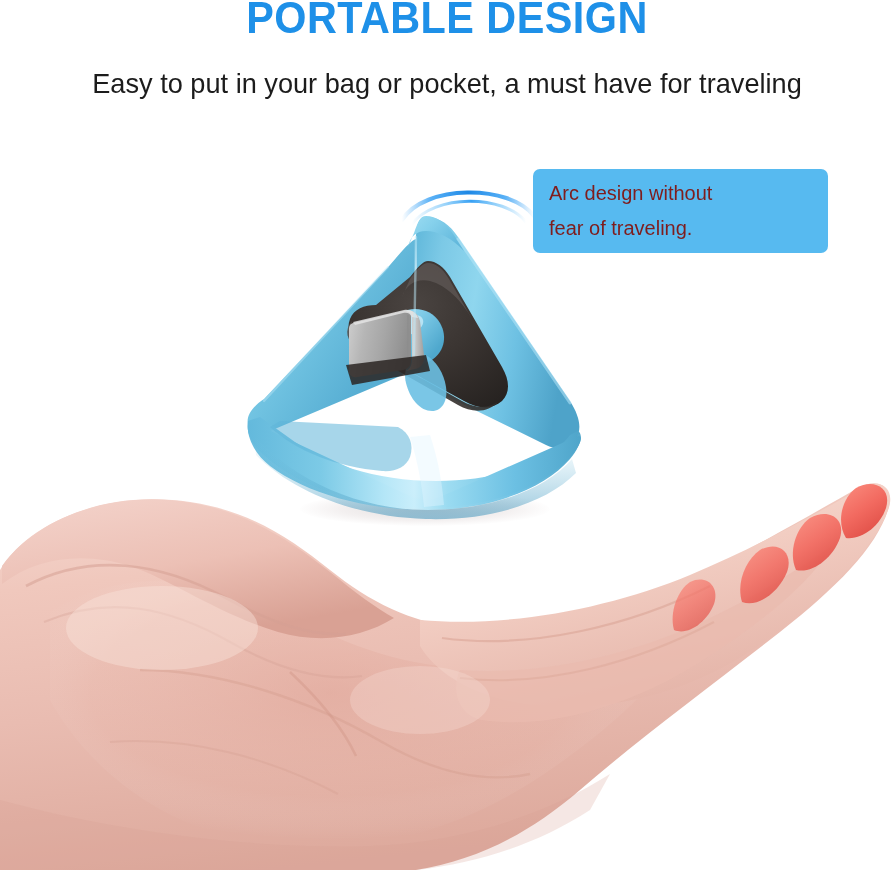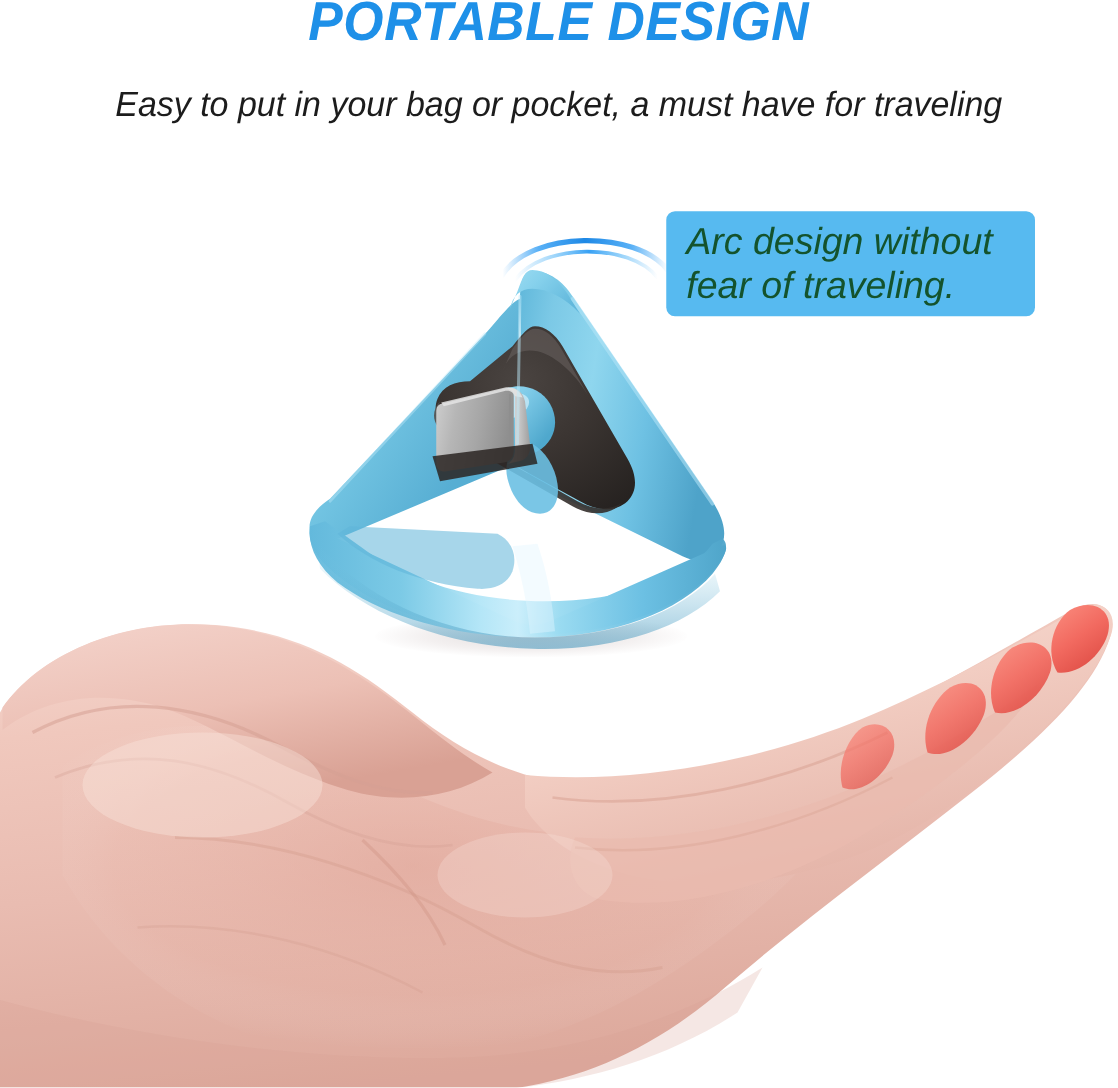--- a/index.html
+++ b/index.html
@@ -4,21 +4,21 @@
 <title>Portable Design</title>
 <style>
   html,body{margin:0;padding:0;}
   body{
     width:894px;height:870px;
     background:#ffffff;
     font-family:"Liberation Sans","DejaVu Sans",sans-serif;
     overflow:hidden;
     position:relative;
   }
-  #stage{position:absolute;inset:0;width:894px;height:870px;overflow:hidden;background:#fff;font-style:italic;}
+  #stage{position:absolute;inset:0;width:894px;height:870px;overflow:hidden;background:#fff;}
 
   
   .title{
     position:absolute;left:0;top:-8px;width:894px;
     text-align:center;
     font-size:44px;font-weight:bold;
     letter-spacing:.5px;
     color:#1e90e8;
     font-family:"Liberation Sans","DejaVu Sans",sans-serif;
     transform:scaleX(.94);transform-origin:center top;
@@ -38,22 +38,22 @@
   
   .callout{
     position:absolute;left:533px;top:169px;
     width:295px;height:84px;
     background:#57baf0;
     border-radius:7px;
     box-sizing:border-box;
     padding:7px 0 0 16px;
   }
   .callout .line{
-    color:#14532d;
-    font-size:30px;
+    color:#7f1d1d;
+    font-size:20px;
     line-height:35px;
     white-space:nowrap;
     font-weight:normal;
   }
 
   
   .arc{position:absolute;left:398px;top:172px;width:140px;height:56px;pointer-events:none;}
 
   
   .product{position:absolute;left:240px;top:205px;width:370px;height:315px;}

